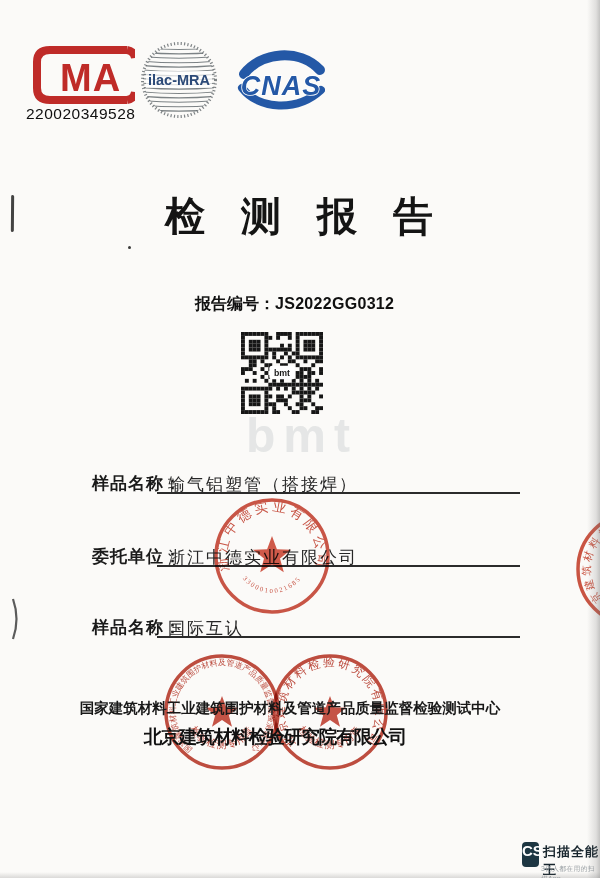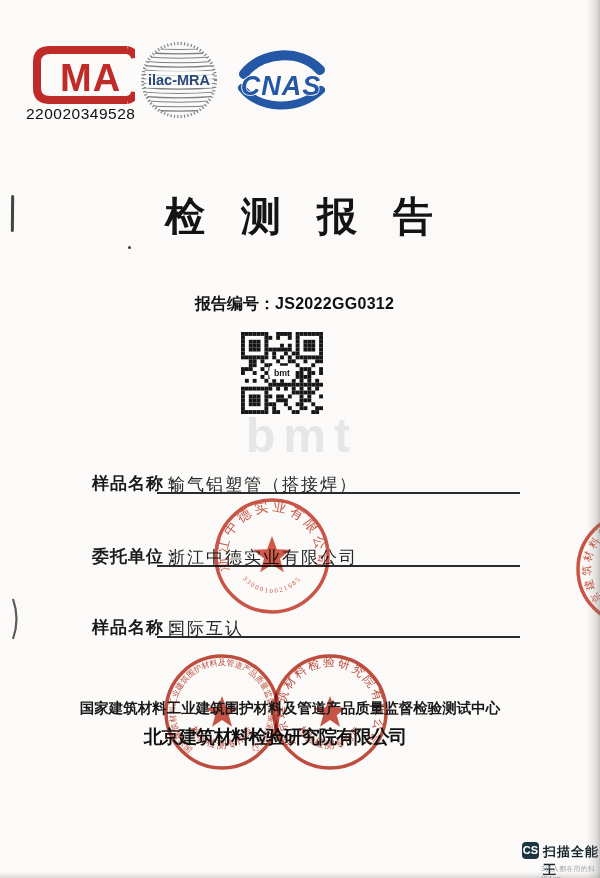--- a/index.html
+++ b/index.html
@@ -43,22 +43,22 @@
   .stamp circle{fill:none;}
   .stamp text{font-family:"Liberation Serif","DejaVu Serif",serif;}
 
   
   .org1{position:absolute;left:64px;top:699px;width:452px;text-align:center;font-size:14.5px;
         font-weight:bold;color:#181818;white-space:nowrap;}
   .org2{position:absolute;left:57px;top:724px;width:436px;text-align:center;font-size:18.5px;
         font-weight:bold;letter-spacing:-1px;color:#111;white-space:nowrap;}
 
   
-  .cs-badge{position:absolute;left:522px;top:842px;width:17px;height:17px;border-radius:4px;
-            background:#1d3642;color:#fff;font-size:11px;font-weight:bold;text-align:center;line-height:17px;}
+  .cs-badge{position:absolute;left:522px;top:842px;width:17px;height:25px;border-radius:4px;
+            background:#1d3642;color:#fff;font-size:15px;font-weight:bold;text-align:center;line-height:17px;}
   .cs-name{position:absolute;left:543px;top:843px;font-size:13px;font-weight:bold;color:#18262e;letter-spacing:1px;}
   .cs-tagline{position:absolute;left:541px;top:864px;font-size:6.8px;color:#9ba1a5;letter-spacing:.3px;}
 
   
   .artifact-bar{position:absolute;left:11px;top:195px;width:3px;height:37px;background:#222;
                 border-radius:1.5px;opacity:.85;transform:rotate(.5deg);}
   .artifact-paren{position:absolute;left:10px;top:598px;}
   .artifact-dot{position:absolute;left:128px;top:246px;width:3px;height:3px;border-radius:50%;background:#3a3a3a;}
   .edge-shade-right{position:absolute;right:0;top:0;bottom:0;width:13px;
      background:linear-gradient(to right,rgba(130,130,130,0),rgba(125,125,125,.22) 70%,rgba(105,105,105,.38));}

